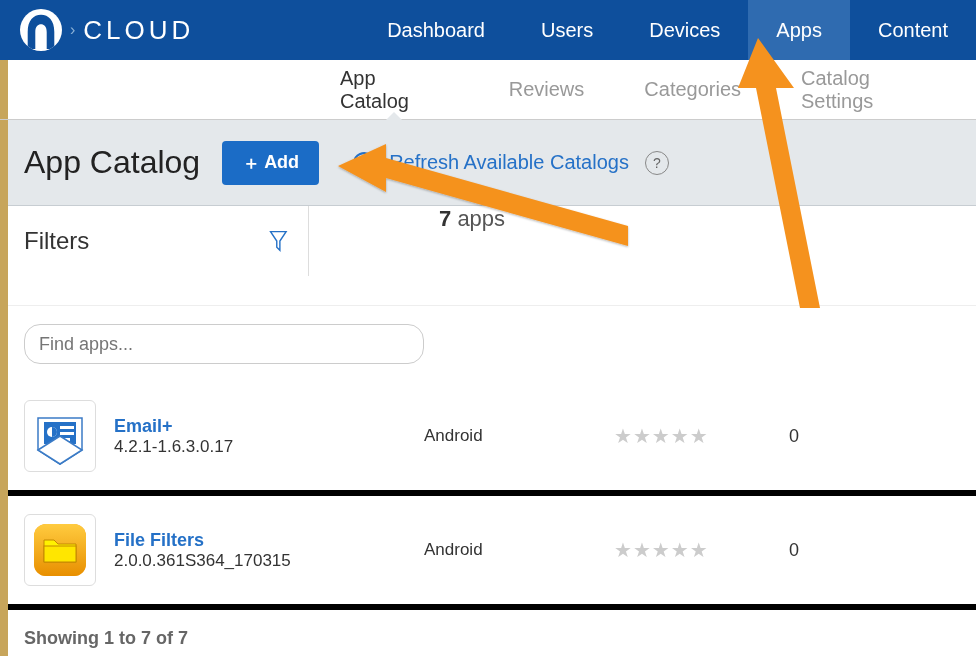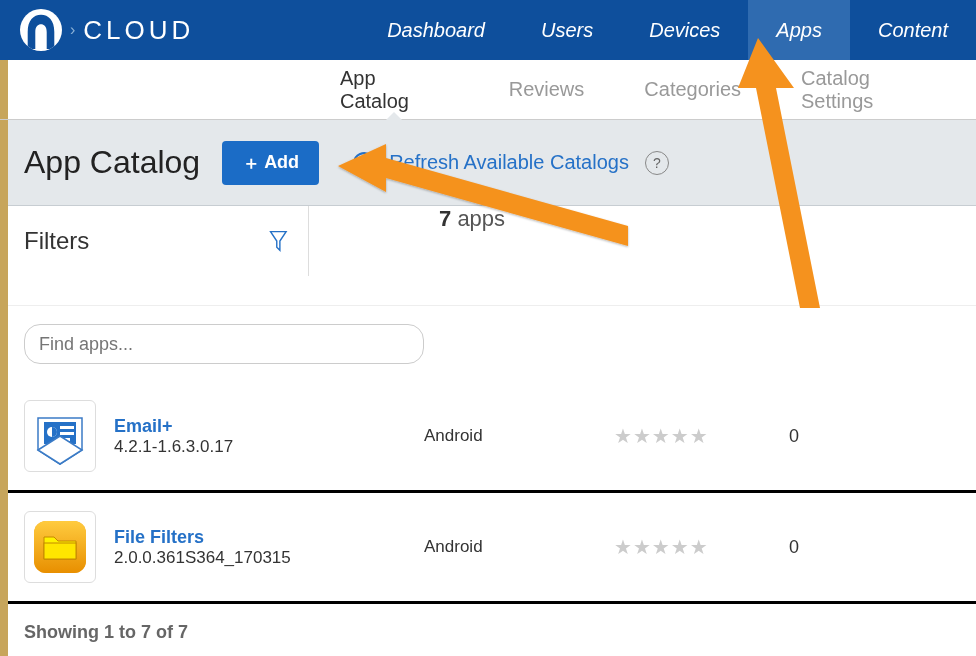--- a/index.html
+++ b/index.html
@@ -6,21 +6,21 @@
     body { width: 976px; height: 656px; background: #fff; overflow: hidden; position: relative; }
     .left-edge { position: absolute; left: 0; top: 60px; width: 8px; height: 596px; background: #c7a55b; }
     
     .topbar { height: 60px; background: #0e4f9c; display: flex; align-items: center; color: #fff; }
     .logo-area { display: flex; align-items: center; padding-left: 20px; }
     .logo-circle { width: 42px; height: 42px; background: #fff; border-radius: 50%; display: flex; align-items: center; justify-content: center; overflow:hidden; }
     .logo-circle svg { width: 38px; height: 38px; }
     .logo-chevron { color: #8ab0d5; margin: 0 8px; font-size: 16px; }
     .logo-text { font-size: 26px; font-weight: 200; letter-spacing: 4px; color: #fff; }
     .nav { display: flex; margin-left: auto; height: 100%; }
-    .nav-item { padding: 0 28px; display: flex; align-items: center; font-size: 20px; color: #fff; cursor: pointer; height:100%;font-style:italic; }
+    .nav-item { padding: 0 28px; display: flex; align-items: center; font-size: 20px; color: #fff; cursor: pointer; height:100%; }
     .nav-item.active { background: #2f6bb0; }
     
     .subnav { height: 60px; border-bottom: 1px solid #ccc; display: flex; align-items: center; padding-left: 310px; position: relative; }
     .subnav-item { padding: 0 30px; font-size: 20px; color: #999; cursor: pointer; height:100%; display:flex; align-items:center; position:relative; }
     .subnav-item.active { color: #333; font-weight: 500; }
     .subnav-item.active::after { content: ""; position: absolute; bottom: -1px; left: 50%; transform: translateX(-50%); width: 0; height: 0; border-left: 8px solid transparent; border-right: 8px solid transparent; border-bottom: 8px solid #e4e8eb; }
     
     .titlebar { background: #e4e8eb; border-bottom: 1px solid #c7cdd2; height: 86px; display: flex; align-items: center; padding-left: 24px; gap: 22px; }
     .title { font-size: 32px; font-weight: 300; color: #222; }
     .add-btn { background: #1b6cc6; color: #fff; border: none; border-radius: 4px; padding: 10px 20px; font-size: 18px; font-weight: 600; cursor: pointer; display:flex; align-items:center; gap:4px; }
@@ -33,21 +33,21 @@
     .filter-left { display: flex; align-items: center; gap: 180px; width: 285px; border-right: 1px solid #ddd; height: 70px; padding-right:20px; justify-content:space-between;}
     .filter-label { font-size: 24px; font-weight: 300; color: #333; }
     .funnel-icon { width: 26px; height: 32px; color: #2571c7; }
     .app-count { margin-left: 130px; font-size: 22px; color: #555; }
     .app-count strong { font-weight: 700; color: #333; }
     
     .search-area { padding: 18px 24px; }
     .search-input { width: 400px; height: 40px; border: 1px solid #ccc; border-radius: 16px; padding: 0 14px; font-size: 18px; color:#888;}
     
     .app-list { }
-    .app-row { display: flex; align-items: center; padding: 18px 24px; border-bottom: 3px solid #000000; }
+    .app-row { display: flex; align-items: center; padding: 18px 24px; border-bottom: 6px solid #000000; }
     .app-icon { width: 72px; height: 72px; border: 1px solid #ddd; border-radius: 6px; display: flex; align-items: center; justify-content: center; background:#fff;}
     .app-info { margin-left: 18px; width: 310px; }
     .app-name { color: #2571c7; font-weight: 600; font-size: 18px; }
     .app-version { color: #333; font-size: 17px; }
     .app-platform { width: 190px; font-size: 17px; color: #333; }
     .app-rating { width: 150px; color: #ccc; font-size: 20px; letter-spacing: 1px; }
     .app-count-col { width: 60px; text-align: center; font-size: 18px; color: #333; }
     
     .footer { padding: 18px 24px; color: #666; font-size: 18px; font-weight: bold; }
     

